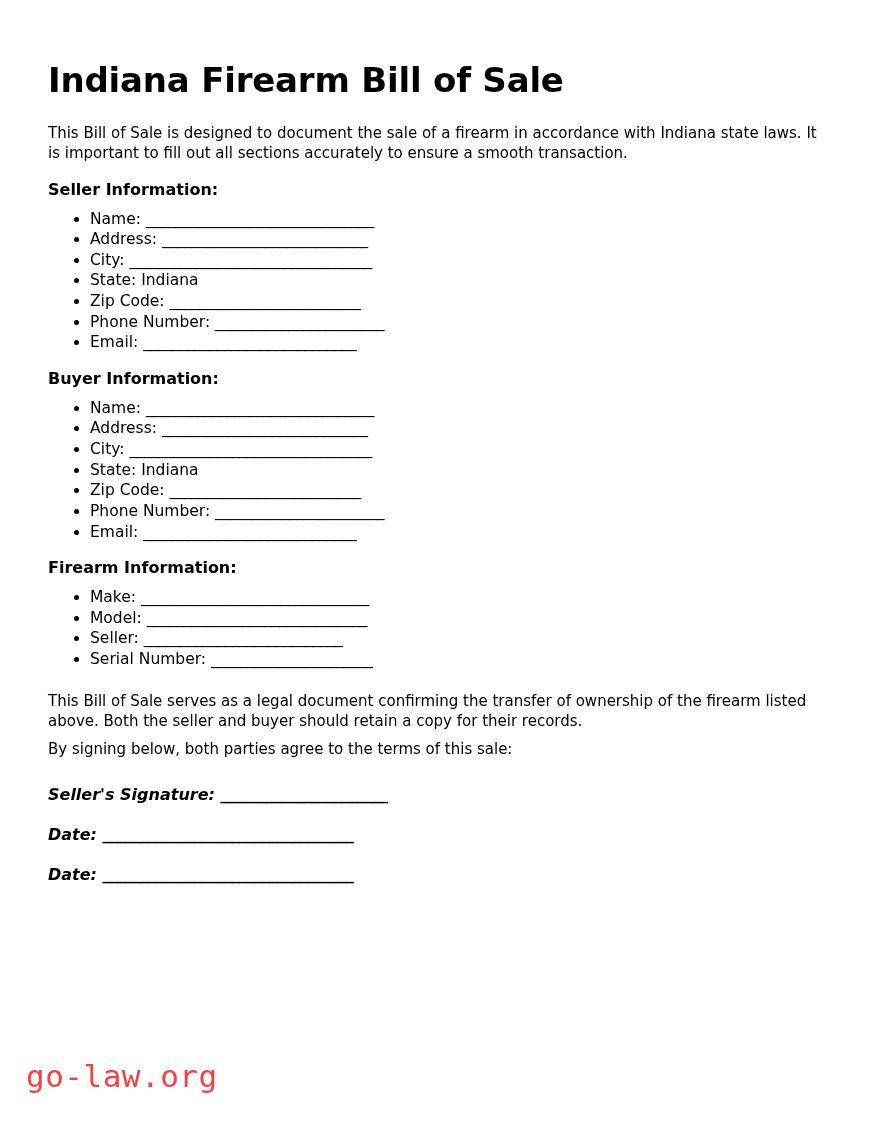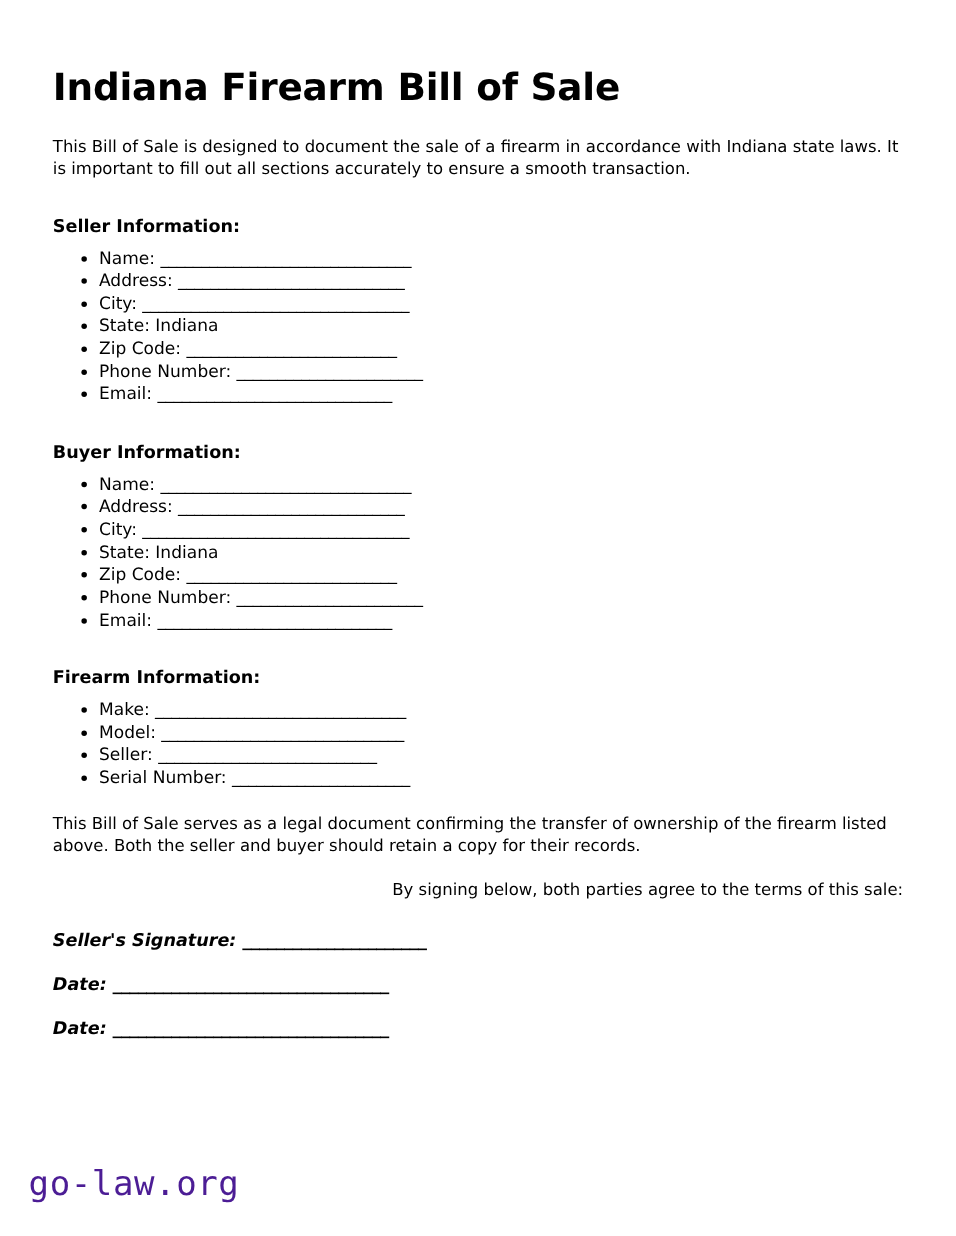--- a/index.html
+++ b/index.html
@@ -31,25 +31,25 @@
     line-height: 1.18;
   }
   .intro-para, .closing-para, .agree-para {
     font-size: 15px;
     line-height: 1.35;
     margin: 0;
     max-width: 775px;
   }
   .intro-para { margin-top: 23px; }
   .closing-para { margin-top: 21px; }
-  .agree-para { margin-top: 20px; text-align: right; }
+  .agree-para { margin-top: 8px; }
   .section-heading {
     font-size: 16px;
     font-weight: bold;
-    margin: 32px 0 0 0;
+    margin: 16px 0 0 0;
   }
   ul.field-list {
     list-style-type: disc;
     margin: 10px 0 0 0;
     padding-left: 42px;
   }
   ul.field-list li {
     font-size: 15.5px;
     line-height: 1.33;
     white-space: nowrap;
@@ -65,21 +65,21 @@
     margin-bottom: 21px;
     white-space: nowrap;
   }
   .sig-row:last-child { margin-bottom: 0; }
   .footer-watermark {
     position: absolute;
     left: 26px;
     top: 1058px;
     font-family: "DejaVu Sans Mono", monospace;
     font-size: 31px;
-    color: #4c1d95;
+    color: #ef4444;
     letter-spacing: 0.5px;
   }
 </style>
 </head>
 <body>
 
 <div class="page">
 
   <h1 class="doc-title">Indiana Firearm Bill of Sale</h1>
 

